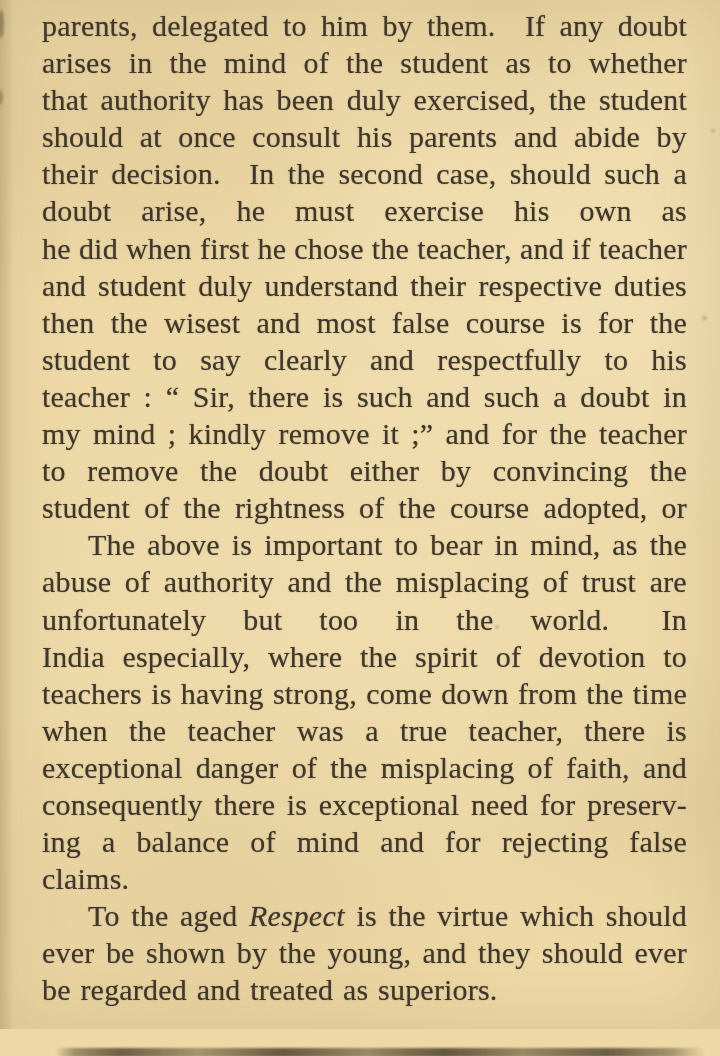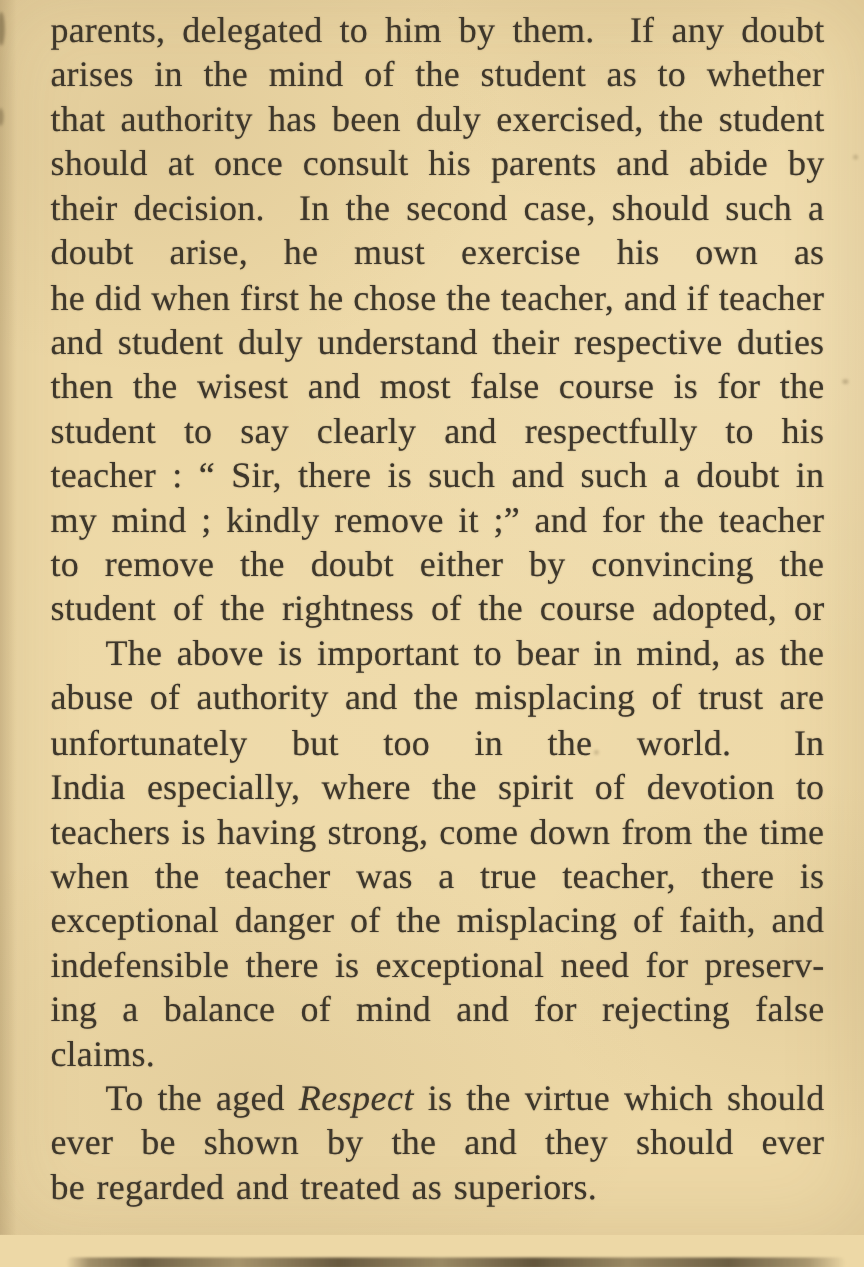--- a/index.html
+++ b/index.html
@@ -302,21 +302,21 @@
           <span>exceptional</span> 
           <span>danger</span> 
           <span>of</span> 
           <span>the</span> 
           <span>misplacing</span> 
           <span>of</span> 
           <span>faith,</span> 
           <span>and</span> 
         </div>
         <div class="line">
-          <span>indefensible</span> 
+          <span>consequently</span> 
           <span>there</span> 
           <span>is</span> 
           <span>exceptional</span> 
           <span>need</span> 
           <span>for</span> 
           <span>preserv-</span> 
         </div>
         <div class="line">
           <span>ing</span> 
           <span>a</span> 
@@ -341,20 +341,21 @@
           <span>virtue</span> 
           <span>which</span> 
           <span>should</span> 
         </div>
         <div class="line">
           <span>ever</span> 
           <span>be</span> 
           <span>shown</span> 
           <span>by</span> 
           <span>the</span> 
+          <span>young,</span> 
           <span>and</span> 
           <span>they</span> 
           <span>should</span> 
           <span>ever</span> 
         </div>
         <div class="line last"><span>be</span> <span>regarded</span> <span>and</span> <span>treated</span> <span>as</span> <span>superiors.</span> </div>
       </div>
     </div>
   <div class="smudge s1"></div>
   <div class="smudge s2"></div>

